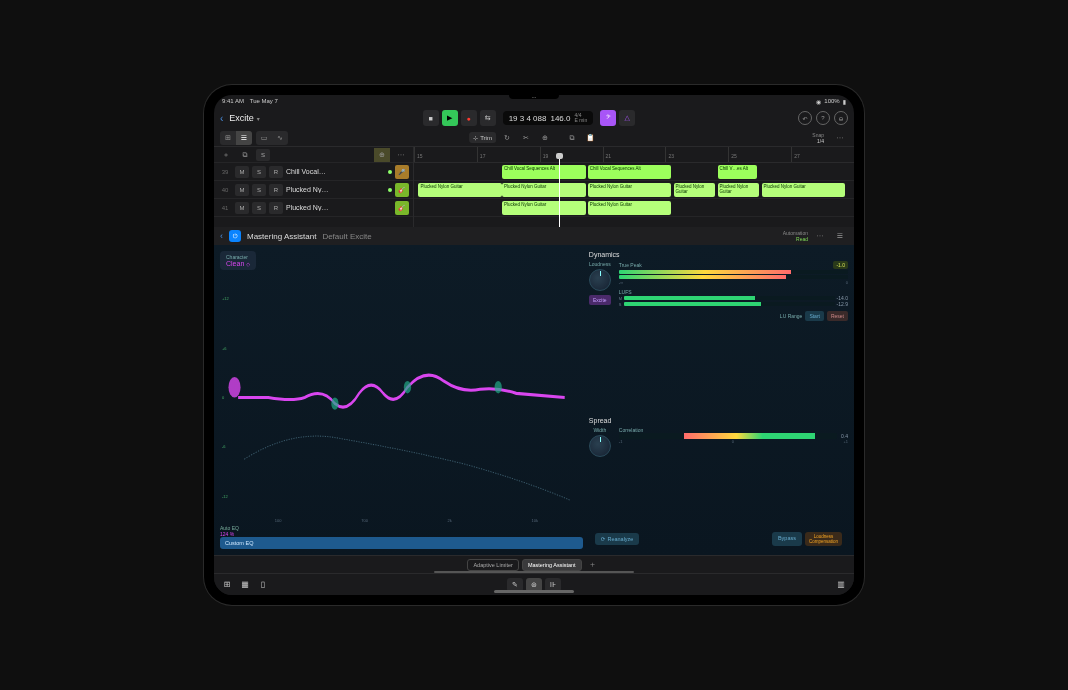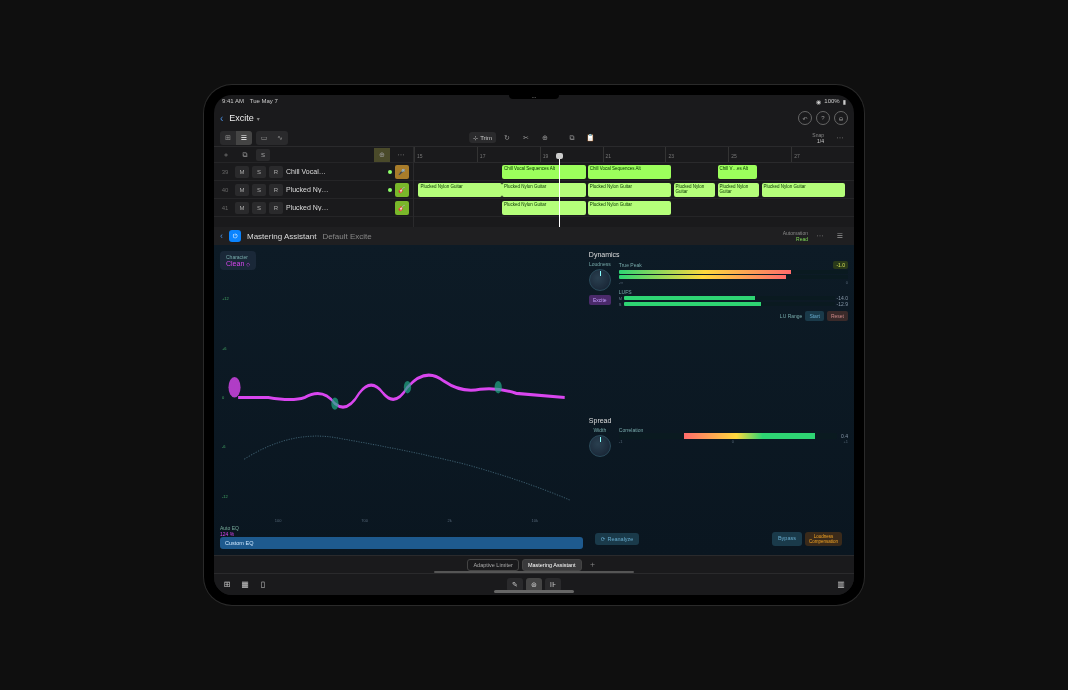--- a/index.html
+++ b/index.html
@@ -150,20 +150,36 @@
         <span>100%</span>
         <span>▮</span>
       </div>
     </div>
 
     <div class="topnav">
       <span class="back-chev">‹</span>
       <div class="project-title">
         <span>Excite</span>
         <span class="tiny-chev">▾</span>
+      </div>
+      <div class="transport">
+        <div class="tbtn">■</div>
+        <div class="tbtn play">▶</div>
+        <div class="tbtn rec">●</div>
+        <div class="tbtn">⇆</div>
+        <div class="lcd">
+          <span class="lcd-main">19 3 4 088</span>
+          <span class="lcd-main">146.0</span>
+          <div>
+            <div class="lcd-sub">4/4</div>
+            <div class="lcd-sub">E min</div>
+          </div>
+        </div>
+        <div class="purple-btn">𝄢</div>
+        <div class="tbtn" style="color:#a855f7;">△</div>
       </div>
       <div class="topnav-right">
         <div class="circ-icon">↶</div>
         <div class="circ-icon">?</div>
         <div class="circ-icon">⊖</div>
       </div>
     </div>
 
     <div class="toolbar">
       <div class="seg">

